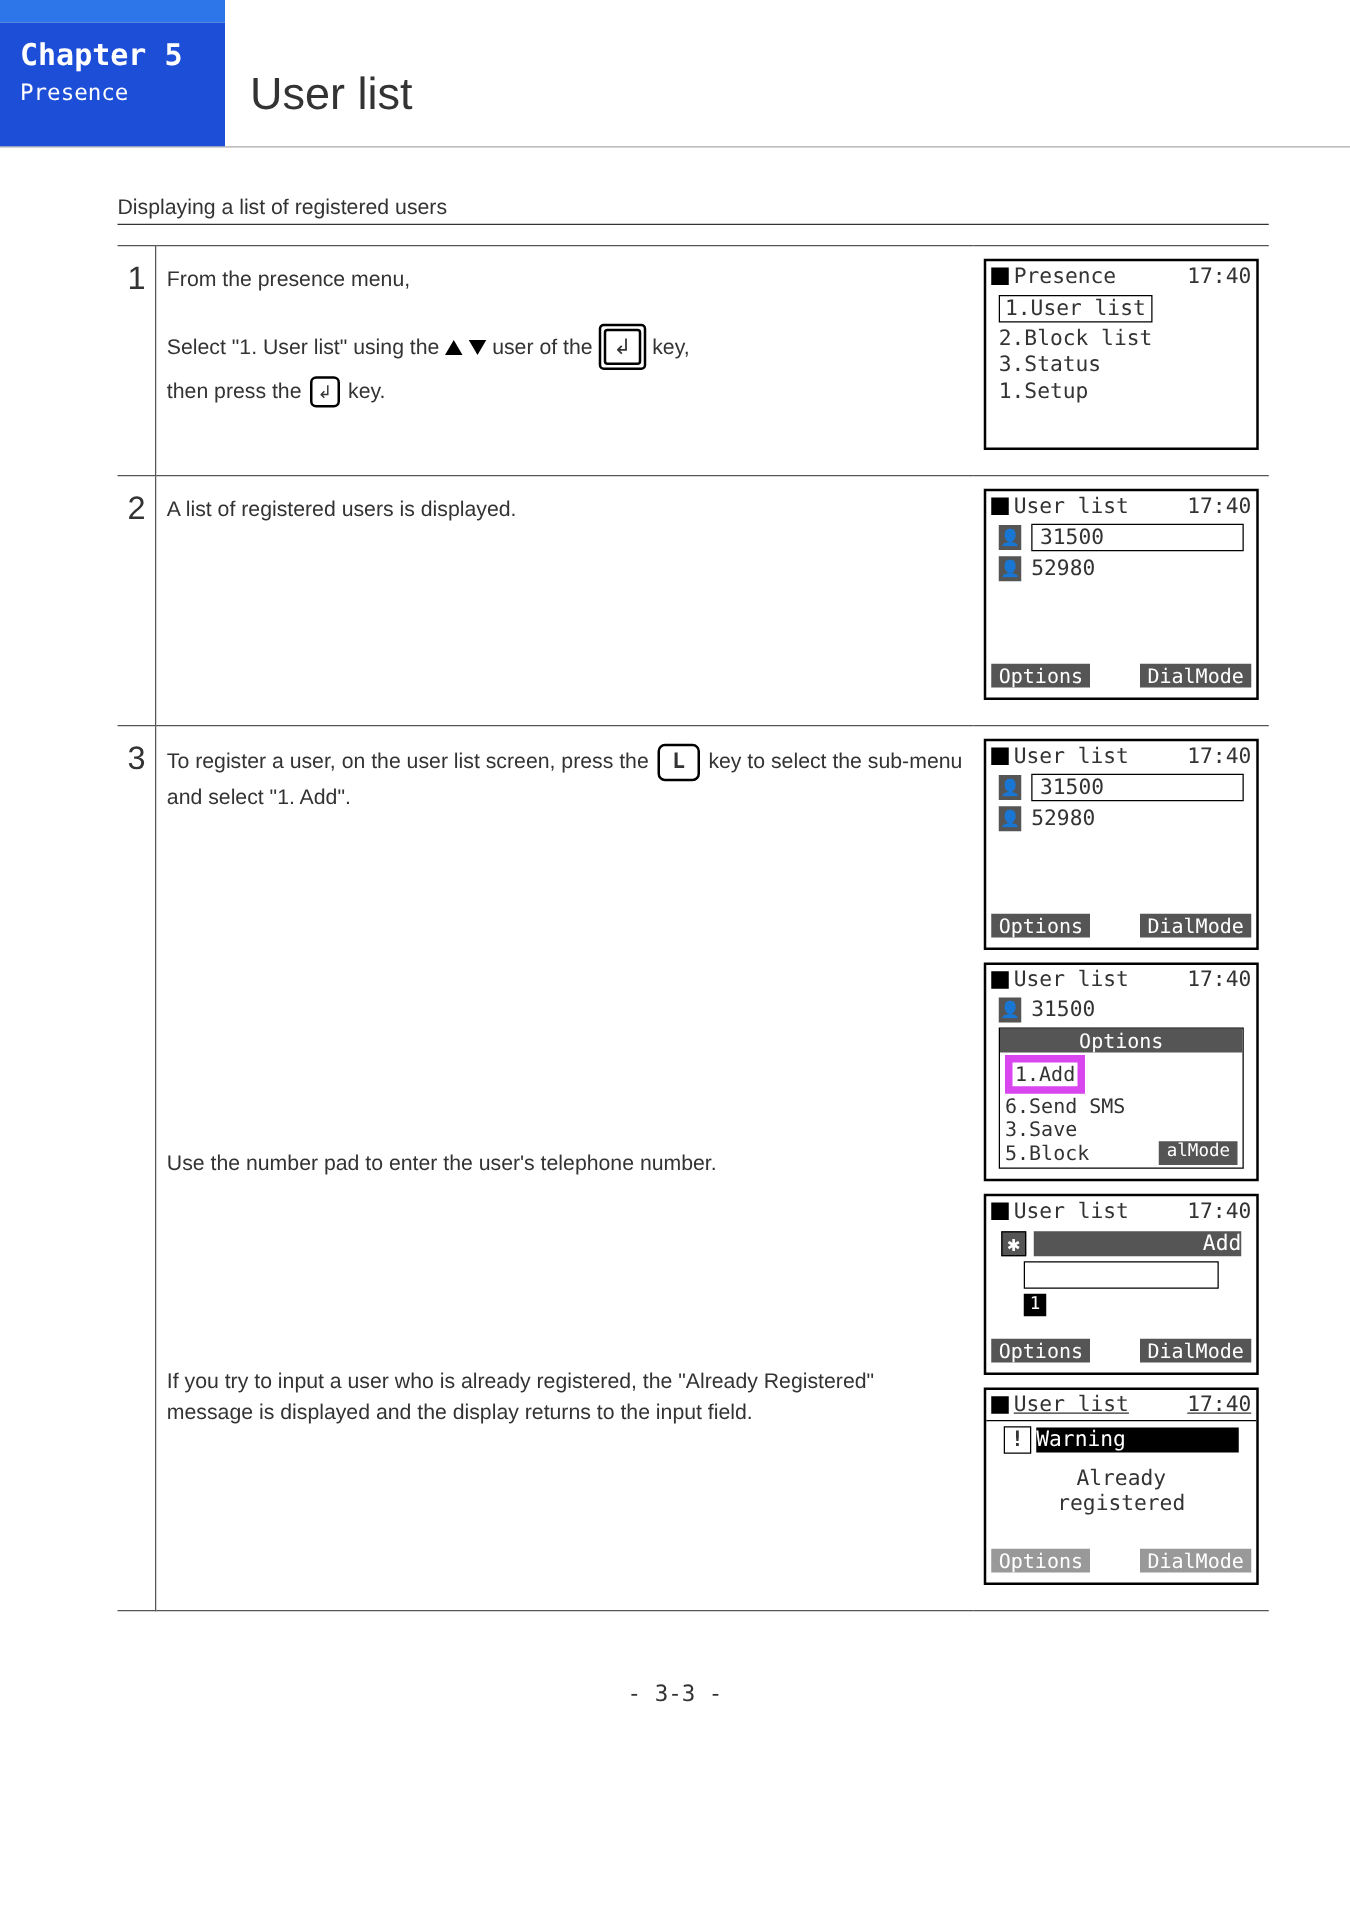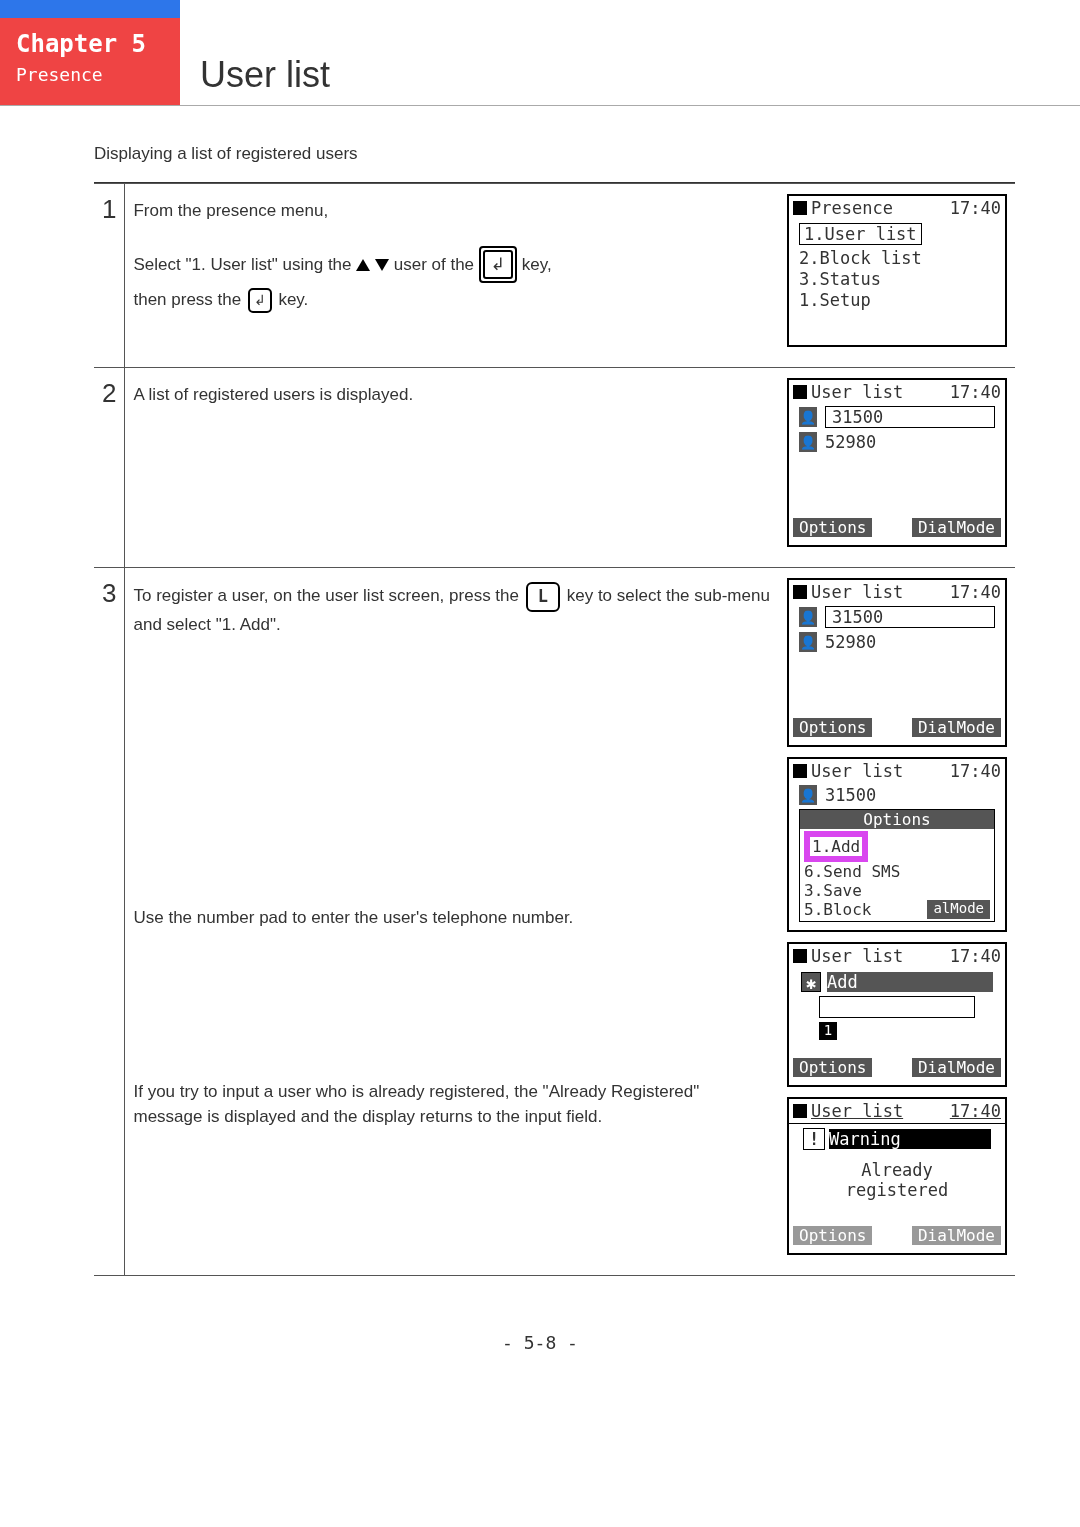--- a/index.html
+++ b/index.html
@@ -1,24 +1,24 @@
 <!DOCTYPE html>
 <html><head>
 <meta charset="utf-8">
 <style>
 * { box-sizing: border-box; margin: 0; padding: 0; }
 body { font-family: Arial, sans-serif; font-size: 18px; color: #333; background: #fff; width: 1080px; }
 .blue-bar { background: #2d76ea; width: 180px; height: 18px; }
 .header { display: flex; border-bottom: 1px solid #aaa; }
-.header-left { background: #ef4444; color: #fff; width: 180px; padding: 12px 16px 20px; }
+.header-left { background: #1d4ed8; color: #fff; width: 180px; padding: 12px 16px 32px; }
 .chapter { font-family: 'MS Gothic', monospace; font-size: 24px; font-weight: bold; }
 .presence-sub { font-family: 'MS Gothic', monospace; font-size: 18px; margin-top: 6px; }
 .header-title { font-family: "MS PGothic", sans-serif; font-size: 36px; padding: 36px 0 8px 20px; flex: 1; }
 .content { padding: 38px 65px 0 94px; }
-.subtitle { font-size: 17px; border-bottom: 1px solid #333; padding-bottom: 18px; margin-bottom: 0; }
+.subtitle { font-size: 17px; border-bottom: 1px solid #333; padding-bottom: 3px; margin-bottom: 16px; }
 .step-table { width: 100%; border-collapse: collapse; }
 .step-table td { border-bottom: 1px solid #555; border-top: 1px solid #555; vertical-align: top; padding: 10px 8px; }
 .step-num { width: 30px; font-family: Arial; font-size: 26px; text-align: center; border-right: 1px solid #555; padding-top: 12px; }
 .step-text { font-size: 17px; line-height: 1.5; padding-right: 10px; }
 .step-text p { margin: 4px 0; }
 .phone-col { width: 228px; padding-top: 12px; }
 .phone-screen { border: 2px solid #000; width: 220px; margin-bottom: 10px; font-family: 'MS Gothic', monospace; font-size: 17px; position: relative; padding-bottom: 6px; background: #fff; }
 .ps-title { display: flex; justify-content: space-between; padding: 2px 4px 2px 4px; }
 .ps-title .tleft { display: inline-flex; align-items: center; }
 .ps-title .sq { display: inline-block; width: 14px; height: 14px; background: #000; margin-right: 4px; }
@@ -199,21 +199,21 @@
         <div class="phone-screen">
           <div class="ps-title">
             <span class="tleft">
                   <span class="sq"></span>
                   <span>User list</span>
                 </span>
             <span>17:40</span>
           </div>
           <div style="display:flex;align-items:center;margin:4px 12px;gap:6px">
             <span style="border:1px solid #000;width:20px;height:20px;background:#555;color:#fff;text-align:center">✱</span>
-            <span style="flex:1;background:#555;color:#fff;text-align:left">Add</span>
+            <span style="flex:1;background:#555;color:#fff;text-align:right">Add</span>
           </div>
           <div class="input-field"></div>
           <div class="cursor-bar">1</div>
           <div style="height:8px"></div>
           <div class="ps-options">
             <span class="ps-btn">Options</span>
             <span class="ps-btn">DialMode</span>
           </div>
         </div>
 
@@ -238,13 +238,13 @@
             <span class="ps-btn">Options</span>
             <span class="ps-btn">DialMode</span>
           </div>
         </div>
       </td>
     </tr>
   </tbody>
     </table>
 </div>
 
-<div class="page-num">- 5-8 -</div>
+<div class="page-num">- 3-3 -</div>
 
 </body></html>

